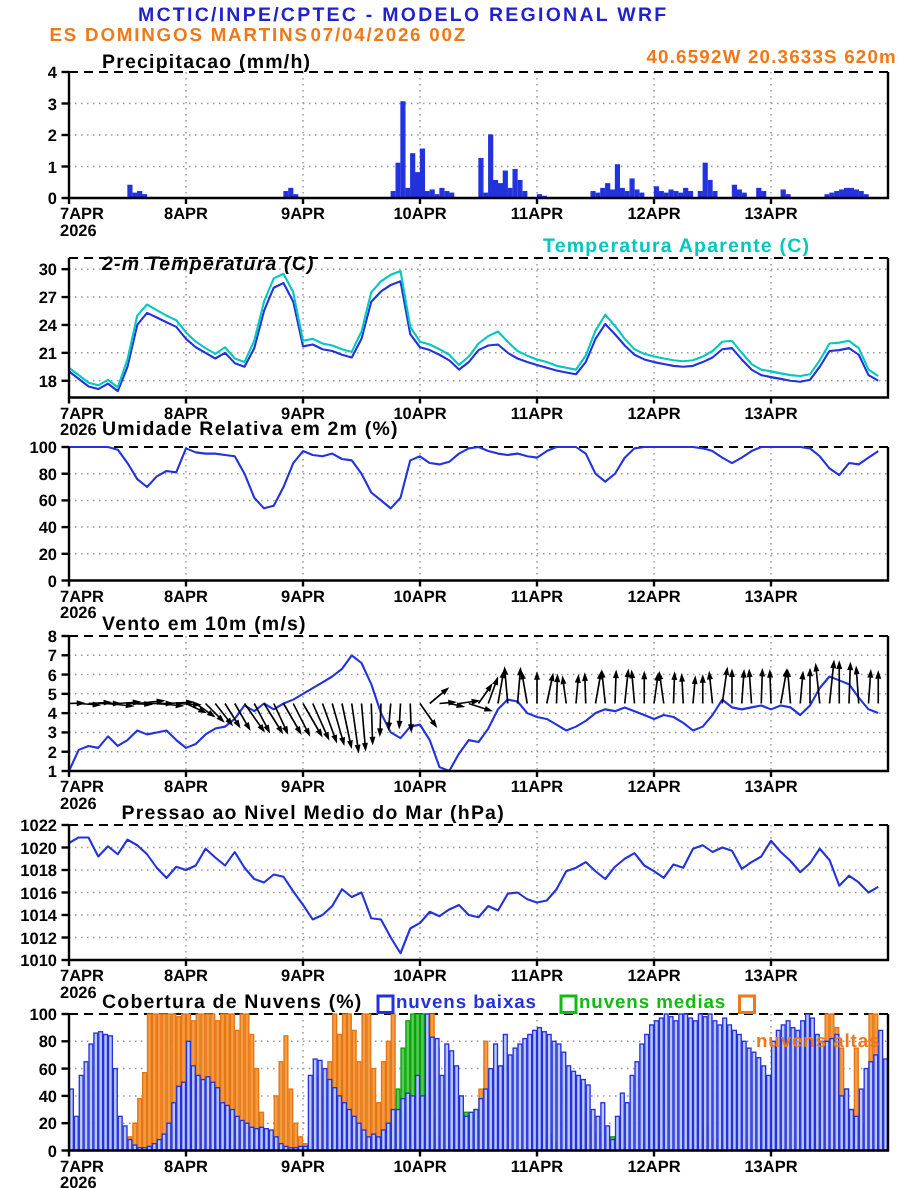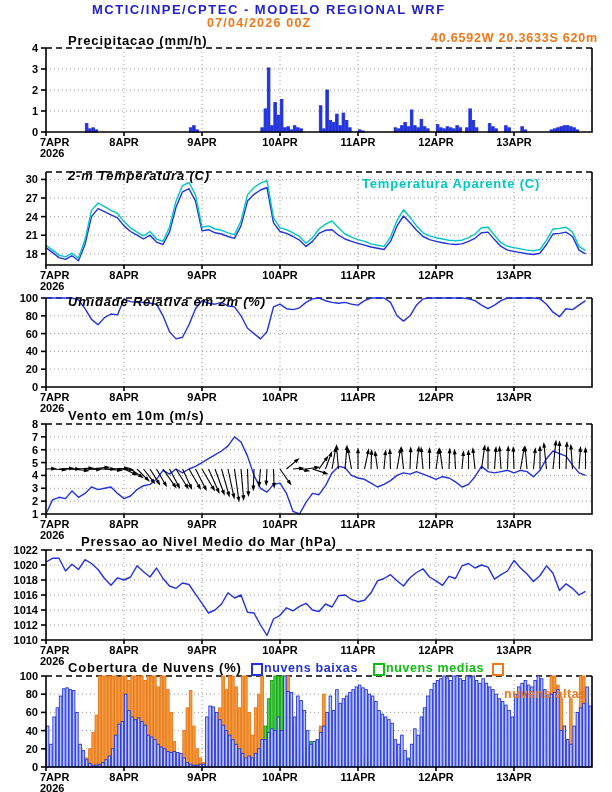--- a/index.html
+++ b/index.html
@@ -776,29 +776,30 @@
       <text x="280" y="781" font-family="&quot;Liberation Sans&quot;,&quot;DejaVu Sans&quot;,sans-serif" font-weight="bold" font-size="11px" text-anchor="middle">10APR</text>
       <line x1="358" y1="767" x2="358" y2="771" stroke="#000" stroke-width="1.6"></line>
       <text x="358" y="781" font-family="&quot;Liberation Sans&quot;,&quot;DejaVu Sans&quot;,sans-serif" font-weight="bold" font-size="11px" text-anchor="middle">11APR</text>
       <line x1="436" y1="767" x2="436" y2="771" stroke="#000" stroke-width="1.6"></line>
       <text x="436" y="781" font-family="&quot;Liberation Sans&quot;,&quot;DejaVu Sans&quot;,sans-serif" font-weight="bold" font-size="11px" text-anchor="middle">12APR</text>
       <line x1="514" y1="767" x2="514" y2="771" stroke="#000" stroke-width="1.6"></line>
       <text x="514" y="781" font-family="&quot;Liberation Sans&quot;,&quot;DejaVu Sans&quot;,sans-serif" font-weight="bold" font-size="11px" text-anchor="middle">13APR</text>
     </svg>
 
   <div class="abs hdr-title" style="left:92px;top:2px;">MCTIC/INPE/CPTEC - MODELO REGIONAL WRF</div>
+  <div class="abs hdr-orange" style="left:33px;top:16px;">ES DOMINGOS MARTINS</div>
   <div class="abs hdr-orange" style="left:207px;top:16px;">07/04/2026 00Z</div>
 
   <div class="abs panel-title" style="left:68px;top:33px;">Precipitacao (mm/h)</div>
   <div class="abs hdr-orange" style="right:14px;top:31px;letter-spacing:0.8px;">40.6592W 20.3633S 620m</div>
 
   <div class="abs panel-title" style="left:68px;top:168px;font-style:italic;">2-m Temperatura (C)</div>
-  <div class="abs panel-title cyan" style="left:362px;top:156px;margin-top:20px;">Temperatura Aparente (C)</div>
+  <div class="abs panel-title cyan" style="left:362px;top:156px;">Temperatura Aparente (C)</div>
 
-  <div class="abs panel-title" style="left:68px;top:294px;font-style:italic;">Umidade Relativa em 2m (%)</div>
+  <div class="abs panel-title" style="left:68px;top:278px;">Umidade Relativa em 2m (%)</div>
 
   <div class="abs panel-title" style="left:68px;top:408px;">Vento em 10m (m/s)</div>
 
   <div class="abs panel-title" style="left:68px;top:534px;margin-left:13px;">Pressao ao Nivel Medio do Mar (hPa)</div>
 
   <div class="abs panel-title" style="left:68px;top:660px;">Cobertura de Nuvens (%)</div>
   <span class="abs leg-sq" style="left:251px;top:663px;border:2px solid #2233dd;"></span>
   <span class="abs leg-txt" style="left:264px;top:661px;color:#2233dd;">nuvens baixas</span>
   <span class="abs leg-sq" style="left:373px;top:663px;border:2px solid #11bb11;"></span>
   <span class="abs leg-txt" style="left:386px;top:661px;color:#11bb11;">nuvens medias</span>

